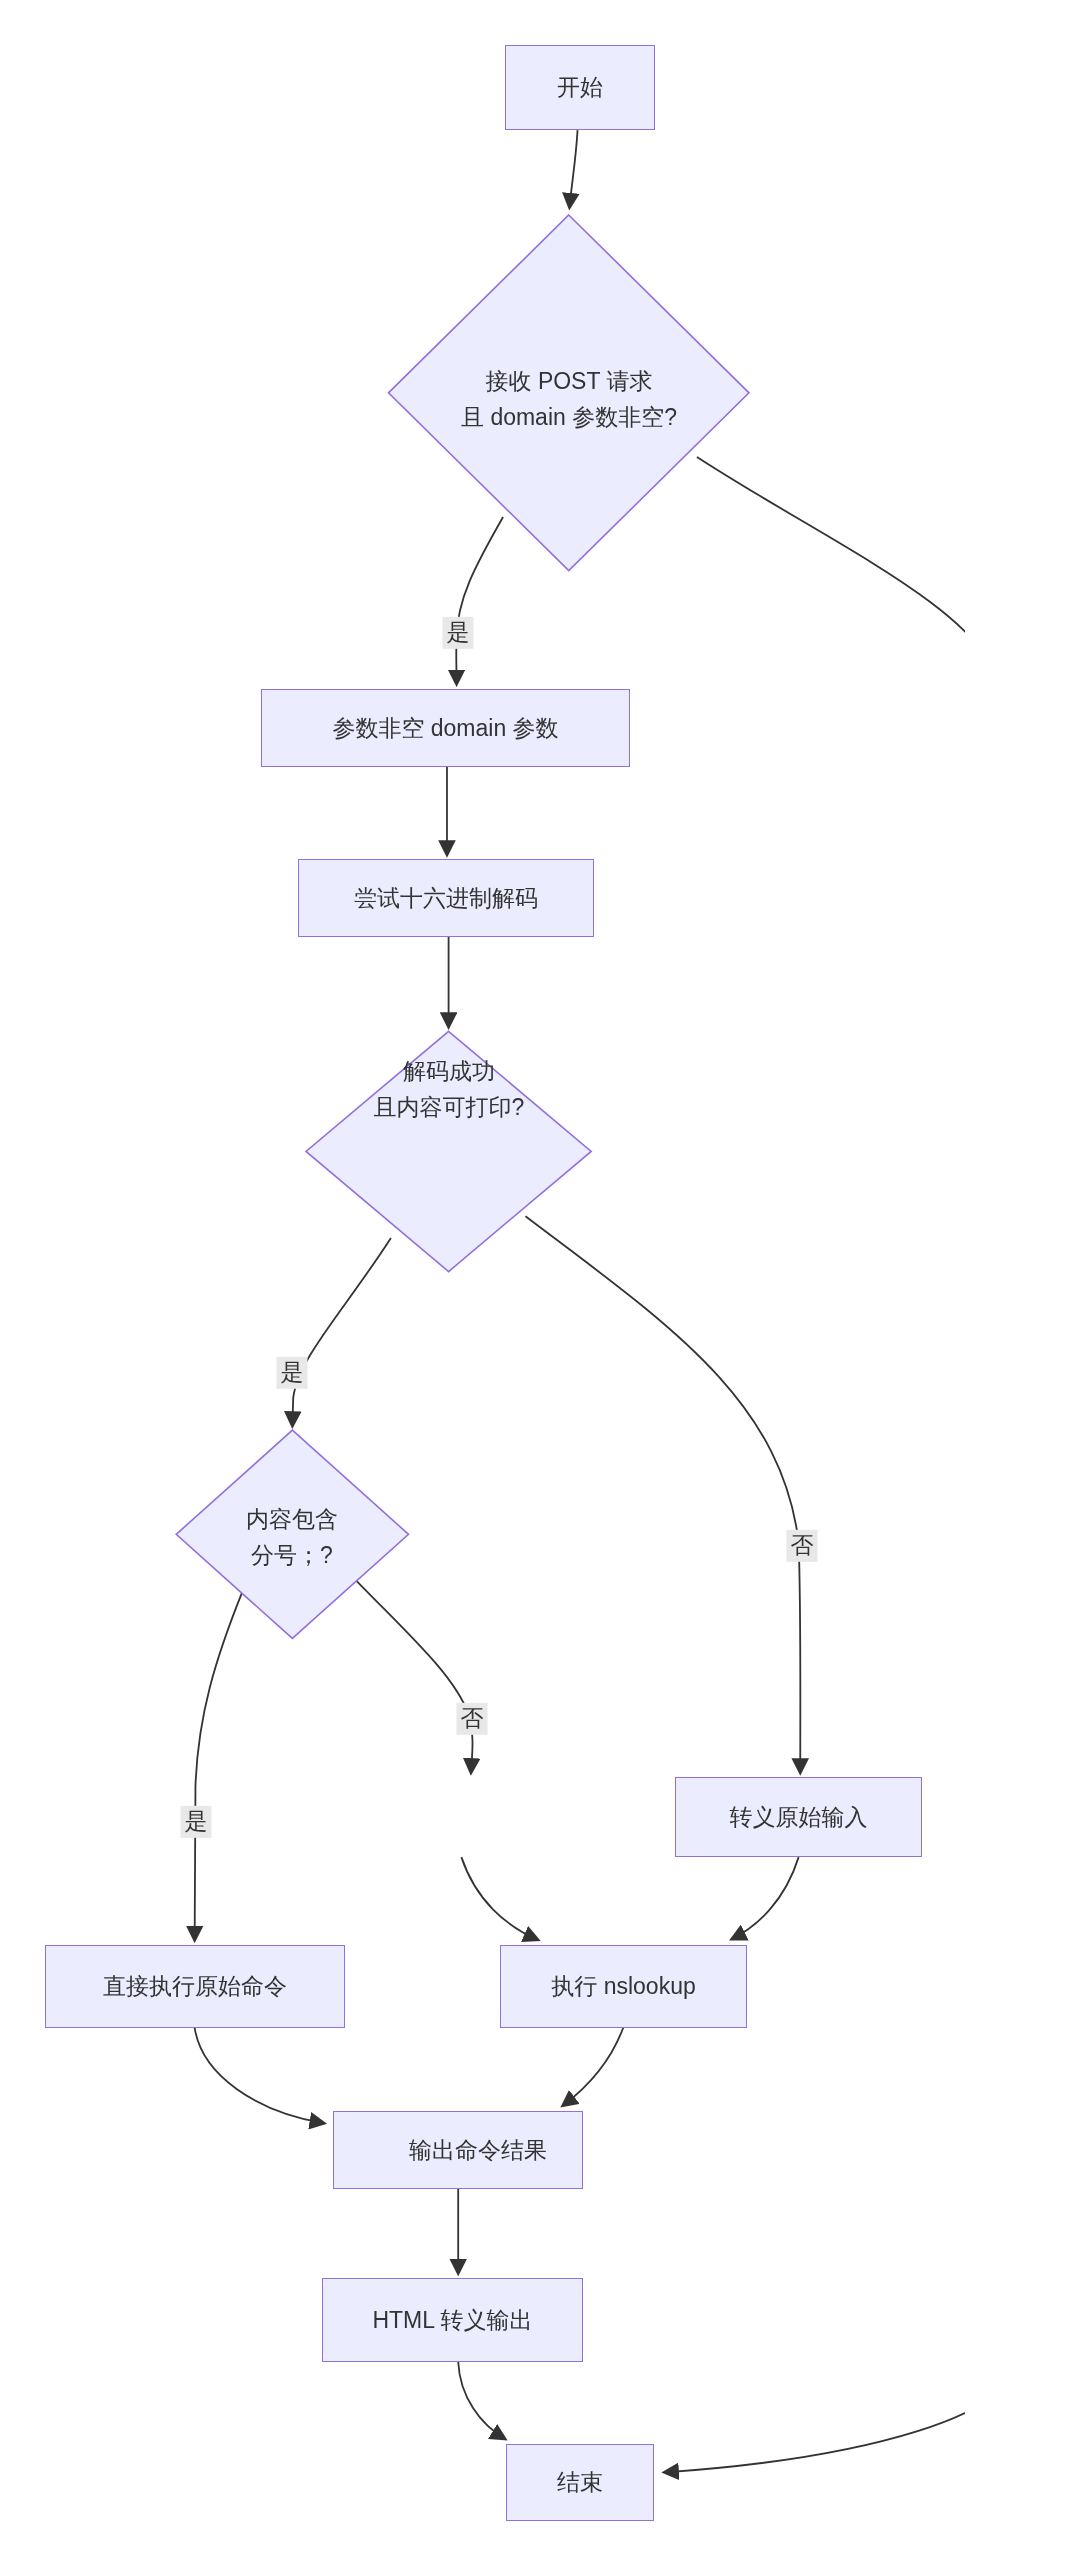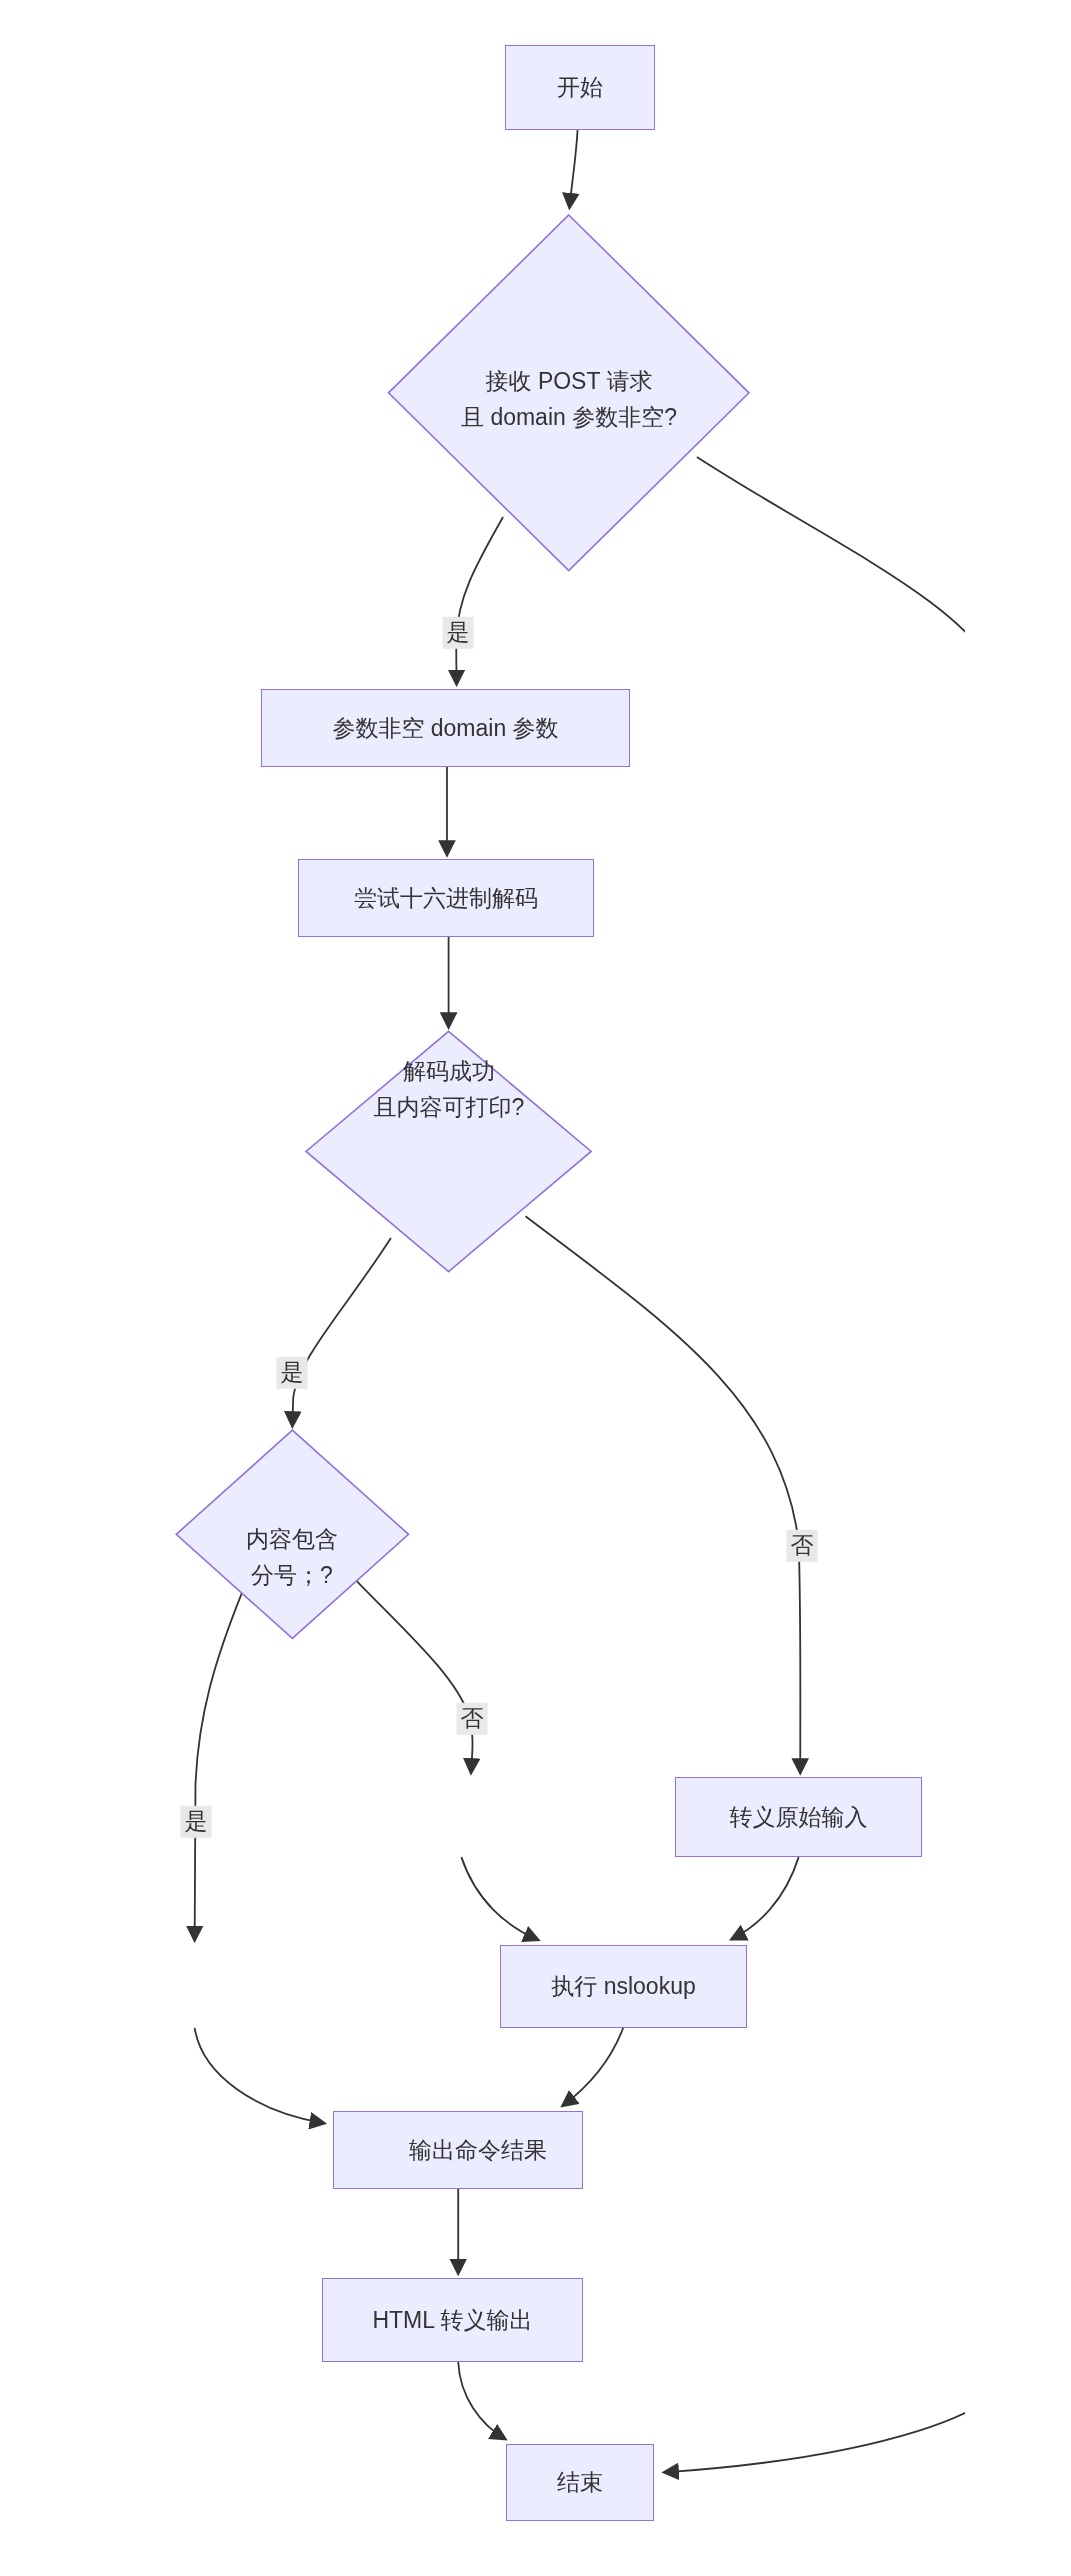--- a/index.html
+++ b/index.html
@@ -77,36 +77,37 @@
 
   <div class="node" style="left:505px;top:45px;width:150px;height:85px;">开始</div>
 
   <div class="node" style="left:261px;top:689px;width:369px;height:78px;">参数非空 domain 参数</div>
 
   <div class="node" style="left:298px;top:859px;width:296px;height:78px;">尝试十六进制解码</div>
 
 
   <div class="node" style="left:675px;top:1777px;width:247px;height:80px;">转义原始输入</div>
 
+  <div class="node" style="left:45px;top:1945px;width:300px;height:83px;">直接执行原始命令</div>
 
   <div class="node" style="left:500px;top:1945px;width:247px;height:83px;">执行 nslookup</div>
 
   <div class="node" style="left:333px;top:2111px;width:250px;height:78px;padding-left:40px;">输出命令结果</div>
 
   <div class="node" style="left:322px;top:2278px;width:261px;height:84px;">HTML 转义输出</div>
 
   <div class="node" style="left:506px;top:2444px;width:148px;height:77px;">结束</div>
 
   <div class="diamond-label" style="left:569px;top:400px;">接收 POST 请求
 且 domain 参数非空?</div>
 
   <div class="diamond-label" style="left:449px;top:1090px;">解码成功
 且内容可打印?</div>
 
-  <div class="diamond-label" style="left:292px;top:1538px;margin-top:20px;">内容包含
+  <div class="diamond-label" style="left:292px;top:1538px;">内容包含
 分号；?</div>
 
   <span class="edge-label" style="left:458px;top:633px;">是</span>
 
   <span class="edge-label" style="left:292px;top:1373px;">是</span>
 
   <span class="edge-label" style="left:802px;top:1546px;">否</span>
 
   <span class="edge-label" style="left:196px;top:1822px;">是</span>
 

